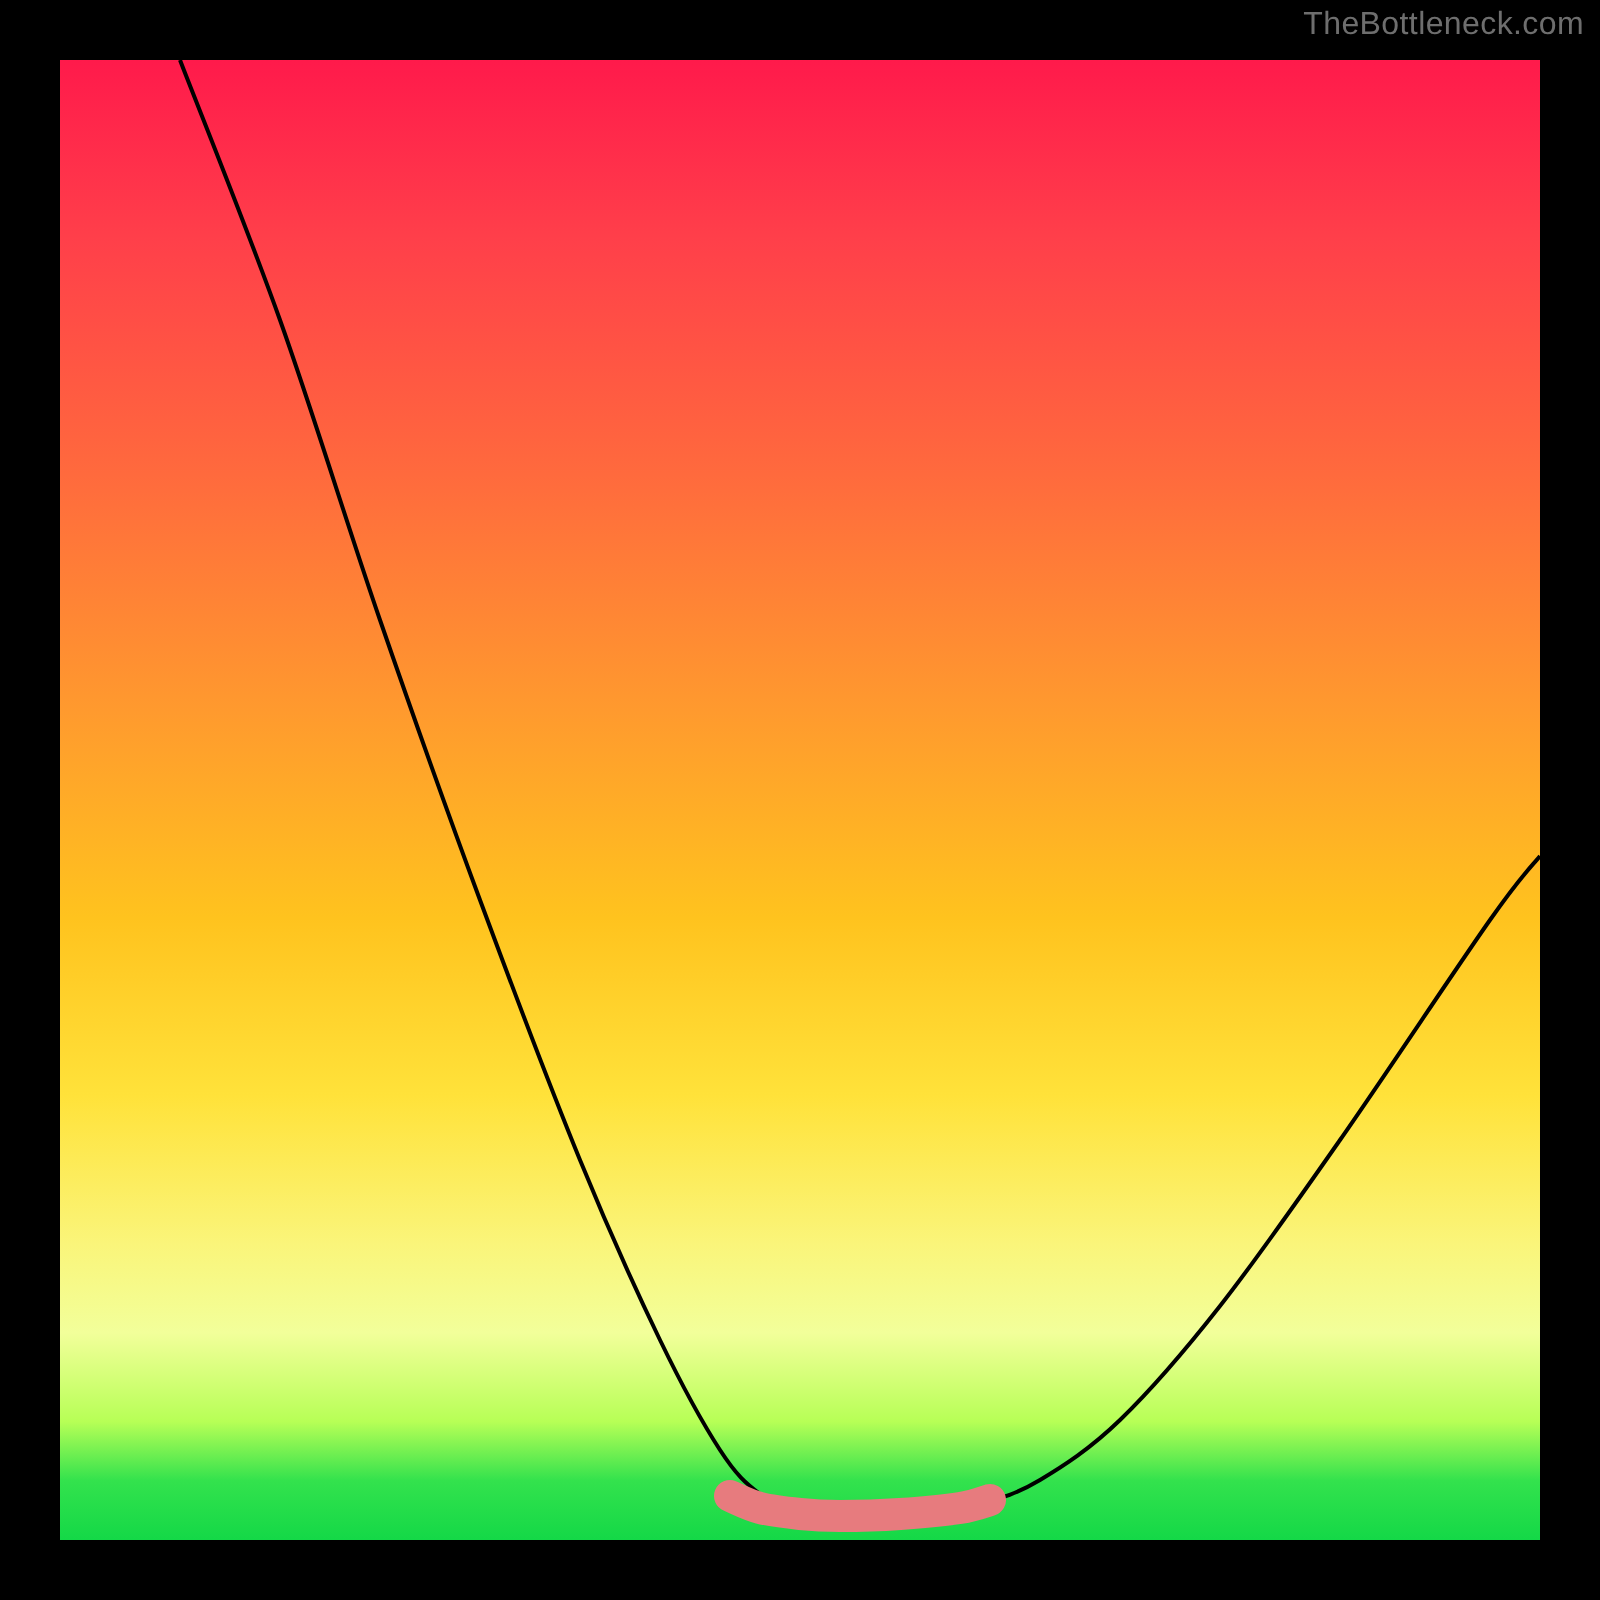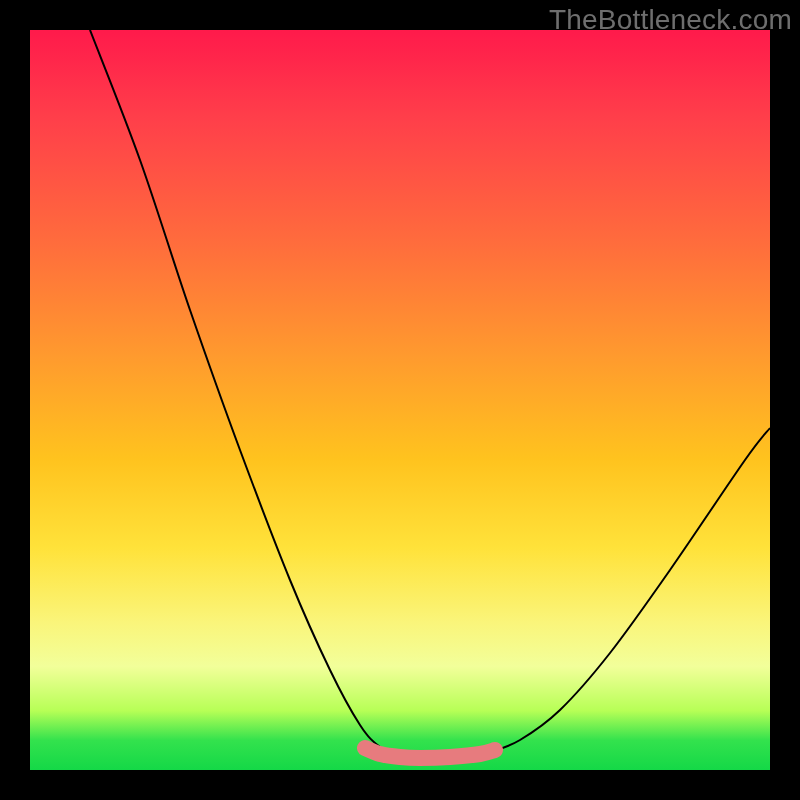--- a/index.html
+++ b/index.html
@@ -36,21 +36,21 @@
       #b7ff56 92%,
       #33e24d 96%,
       #14d847 100%
     );
   }
   .watermark {
     position: absolute;
     top: 4px;
     right: 8px;
     color: #6e6e6e;
-    font-size: 28px;
+    font-size: 16px;
     letter-spacing: 0.2px;
     font-weight: 500;
   }
   svg.overlay {
     position: absolute;
     inset: 0;
   }
   .curve {
     fill: none;
     stroke: #000;

